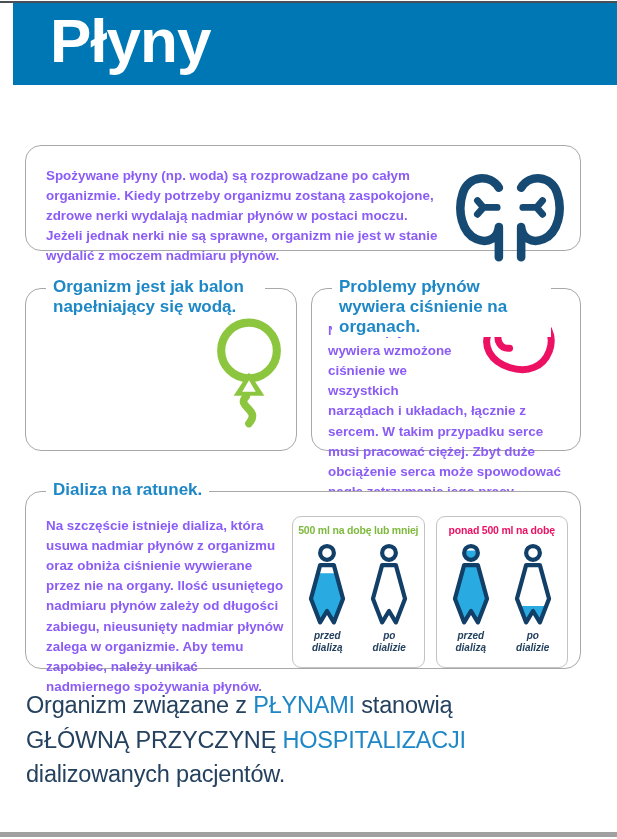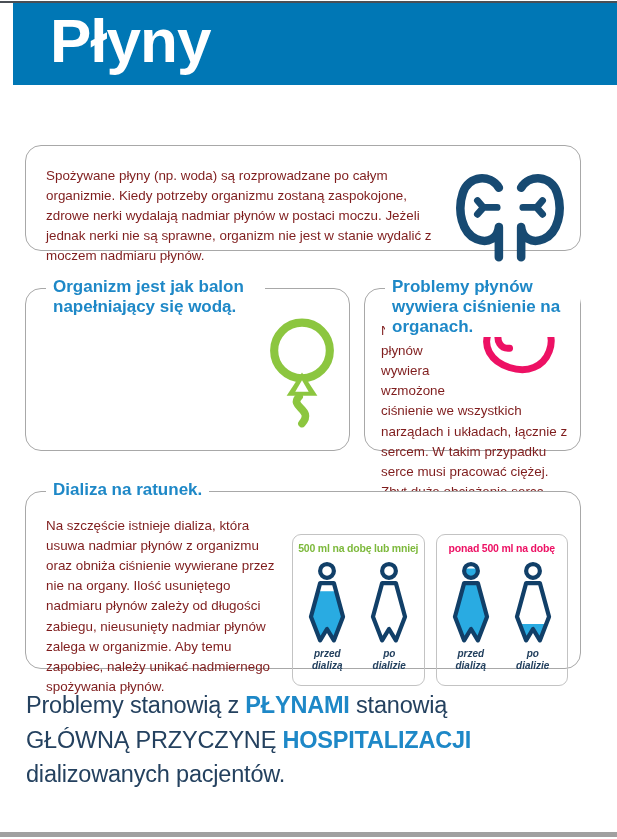--- a/index.html
+++ b/index.html
@@ -8,49 +8,49 @@
   .top-edge{position:absolute;top:1px;left:0;width:617px;height:2px;background:#4a4f55;}
   
   .header{position:absolute;top:3px;left:13px;width:617px;height:82px;background:#0077b5;}
   .header .h-title{position:absolute;left:37px;top:2px;color:#fff;font-size:62px;font-weight:bold;letter-spacing:-1px;}
   .header .h-sub{position:absolute;left:39px;top:80px;color:#fff;font-size:19.5px;font-weight:bold;letter-spacing:0.2px;}
   
   .content{position:absolute;top:115px;left:25px;width:556px;}
   .card{position:relative;border:1.5px solid #a8a8a8;border-radius:16px;background:#fff;box-sizing:border-box;}
   .card-title{position:absolute;top:-12px;left:20px;background:#fff;padding:0 7px;
               color:#1e88c7;font-size:17px;font-weight:bold;line-height:1.18;}
-  .body-txt{font-size:13.4px;line-height:1.5;color:#7f1d1d;}
+  .body-txt{font-size:13.4px;line-height:1.5;color:#8b5cf6;font-weight:bold;}
   
   .card1{margin-top:30px;height:106px;padding:20px 14px 8px 20px;}
   .card1 .row{display:flex;align-items:center;}
   .card1 .body-txt{flex:1;padding-right:10px;}
   
   .mid-row{display:flex;gap:14px;margin-top:37px;}
-  .card2{width:325px;height:163px;padding:32px 4px 8px 20px;}
+  .card2{width:272px;height:163px;padding:32px 4px 8px 20px;}
   .card3{flex:1;height:163px;padding:32px 12px 8px 16px;}
   .card2 .card-title,.card3 .card-title{max-width:205px;}
   .balloon-wrap{float:right;margin:-6px 4px 4px 4px;}
   .heart-wrap{float:right;margin:-30px 0 4px 8px;}
   
   .card4{margin-top:40px;height:178px;padding:24px 12px 10px 20px;}
   .card4 .row{display:flex;}
   .card4 .body-txt{width:238px;padding-right:8px;}
   .panels{flex:1;display:flex;gap:11px;}
   .panel{flex:1;border:1.2px solid #c3c3c3;border-radius:9px;padding:7px 3px 5px 3px;
-         text-align:center;box-sizing:border-box;height:152px;margin-top:18px;}
+         text-align:center;box-sizing:border-box;height:152px;}
   .panel-title{font-size:10.5px;font-weight:bold;white-space:nowrap;letter-spacing:-0.2px;}
   .panel-title.green{color:#7db93c;}
   .panel-title.pink{color:#ed1164;}
   .figs{display:flex;justify-content:center;gap:12px;margin-top:7px;font-style:italic;}
   .fig{display:flex;flex-direction:column;align-items:center;width:50px;}
   .fig-label{margin-top:3px;font-size:10px;font-weight:600;color:#24415f;line-height:1.2;width:46px;}
   
   .statement{position:absolute;top:688px;left:26px;width:560px;
              font-size:23.5px;line-height:1.47;color:#24415f;letter-spacing:-0.2px;}
-  .statement .accent{color:#1e88c7;font-weight:700;}
+  .statement .accent{color:#1e88c7;font-weight:400;}
   
   .logo{position:absolute;right:16px;top:744px;}
   .footer-bar{position:absolute;left:0;bottom:2px;width:617px;height:5px;background:#a0a0a0;}
 </style>
 </head>
 <body>
 
 <div class="page">
   <div class="top-edge"></div>
 
@@ -174,20 +174,20 @@
               </div>
             </div>
           </div>
 
         </div>
       </div>
     </div>
   </div>
 
   <div class="statement">
-    <span>Problemy stanowią z </span><span class="accent">PŁYNAMI</span><span> stanowią</span><br>
+    <span>Organizm związane z </span><span class="accent">PŁYNAMI</span><span> stanowią</span><br>
     <span>GŁÓWNĄ PRZYCZYNĘ </span><span class="accent">HOSPITALIZACJI</span><br>
     <span>dializowanych pacjentów.</span>
   </div>
 
 
   <div class="footer-bar"></div>
 </div>
 
 </body></html>

